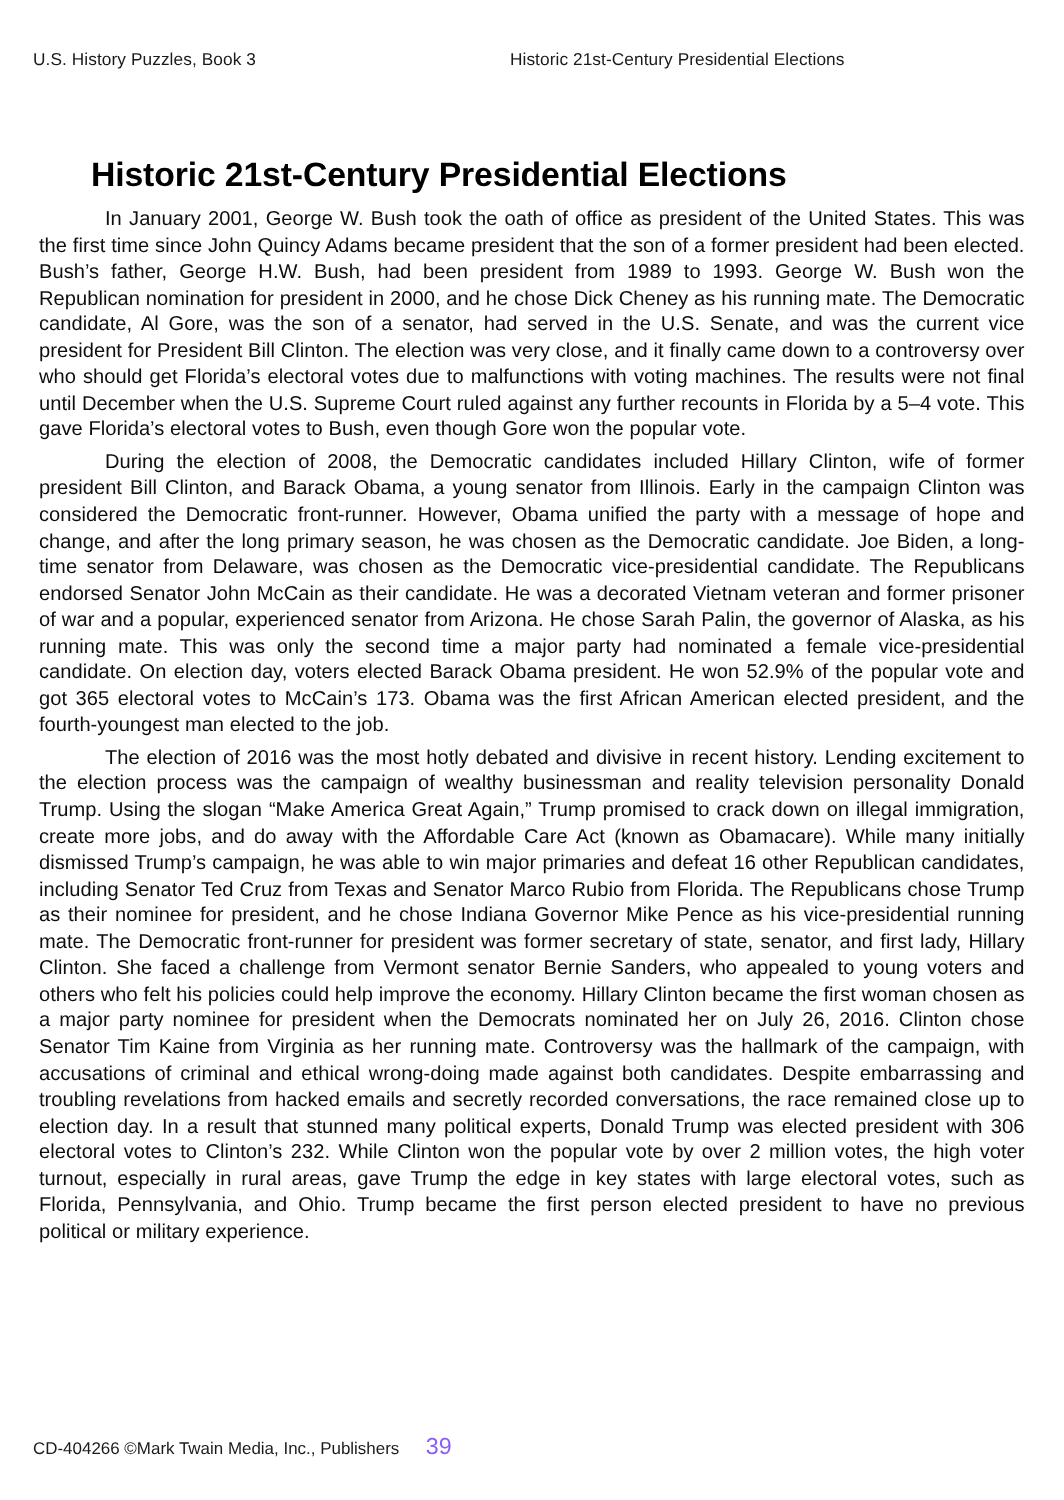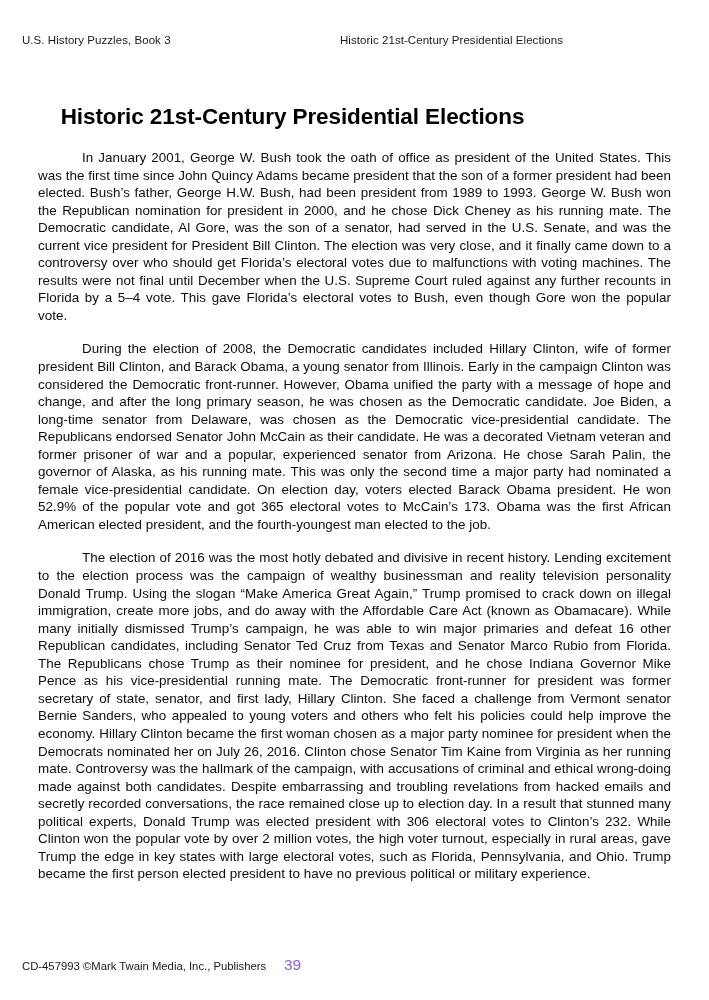--- a/index.html
+++ b/index.html
@@ -67,21 +67,21 @@
     width: 665px;
     font-size: 13.4px;
     line-height: 17.55px;
     text-align: justify;
     text-justify: inter-word;
     color: #0d0d0d;
     letter-spacing: 0.002em;
     word-spacing: 0.004em;
   }
   .body-text p {
-    margin: 16px;
+    margin: 4px;
     text-indent: 44px;
     text-align: justify;
     hyphens: none;
   }
 
   
   .footer {
     position: absolute;
     left: 22px;
     right: 22px;
@@ -120,17 +120,17 @@
 
   <h1 class="doc-title">Historic 21st-Century Presidential Elections</h1>
 
   <div class="body-text">
     <p>In January 2001, George W. Bush took the oath of office as president of the United States. This was the first time since John Quincy Adams became president that the son of a former president had been elected. Bush’s father, George H.W. Bush, had been president from 1989 to 1993. George W. Bush won the Republican nomination for president in 2000, and he chose Dick Cheney as his running mate. The Democratic candidate, Al Gore, was the son of a senator, had served in the U.S. Senate, and was the current vice president for President Bill Clinton. The election was very close, and it finally came down to a controversy over who should get Florida’s electoral votes due to malfunctions with voting machines. The results were not final until December when the U.S. Supreme Court ruled against any further recounts in Florida by a 5–4 vote. This gave Florida’s electoral votes to Bush, even though Gore won the popular vote.</p>
     <p>During the election of 2008, the Democratic candidates included Hillary Clinton, wife of former president Bill Clinton, and Barack Obama, a young senator from Illinois. Early in the campaign Clinton was considered the Democratic front-runner. However, Obama unified the party with a message of hope and change, and after the long primary season, he was chosen as the Democratic candidate. Joe Biden, a long-time senator from Delaware, was chosen as the Democratic vice-presidential candidate. The Republicans endorsed Senator John McCain as their candidate. He was a decorated Vietnam veteran and former prisoner of war and a popular, experienced senator from Arizona. He chose Sarah Palin, the governor of Alaska, as his running mate. This was only the second time a major party had nominated a female vice-presidential candidate. On election day, voters elected Barack Obama president. He won 52.9% of the popular vote and got 365 electoral votes to McCain’s 173. Obama was the first African American elected president, and the fourth-youngest man elected to the job.</p>
     <p>The election of 2016 was the most hotly debated and divisive in recent history. Lending excitement to the election process was the campaign of wealthy businessman and reality television personality Donald Trump. Using the slogan “Make America Great Again,” Trump promised to crack down on illegal immigration, create more jobs, and do away with the Affordable Care Act (known as Obamacare). While many initially dismissed Trump’s campaign, he was able to win major primaries and defeat 16 other Republican candidates, including Senator Ted Cruz from Texas and Senator Marco Rubio from Florida. The Republicans chose Trump as their nominee for president, and he chose Indiana Governor Mike Pence as his vice-presidential running mate. The Democratic front-runner for president was former secretary of state, senator, and first lady, Hillary Clinton. She faced a challenge from Vermont senator Bernie Sanders, who appealed to young voters and others who felt his policies could help improve the economy. Hillary Clinton became the first woman chosen as a major party nominee for president when the Democrats nominated her on July 26, 2016. Clinton chose Senator Tim Kaine from Virginia as her running mate. Controversy was the hallmark of the campaign, with accusations of criminal and ethical wrong-doing made against both candidates. Despite embarrassing and troubling revelations from hacked emails and secretly recorded conversations, the race remained close up to election day. In a result that stunned many political experts, Donald Trump was elected president with 306 electoral votes to Clinton’s 232. While Clinton won the popular vote by over 2 million votes, the high voter turnout, especially in rural areas, gave Trump the edge in key states with large electoral votes, such as Florida, Pennsylvania, and Ohio. Trump became the first person elected president to have no previous political or military experience.</p>
   </div>
 
   <div class="footer">
-    <span class="footer-credit">CD-457993 ©Mark Twain Media, Inc., Publishers</span>
+    <span class="footer-credit">CD-404266 ©Mark Twain Media, Inc., Publishers</span>
     <span class="footer-page">39</span>
   </div>
 
 </div>
 
 </body></html>

